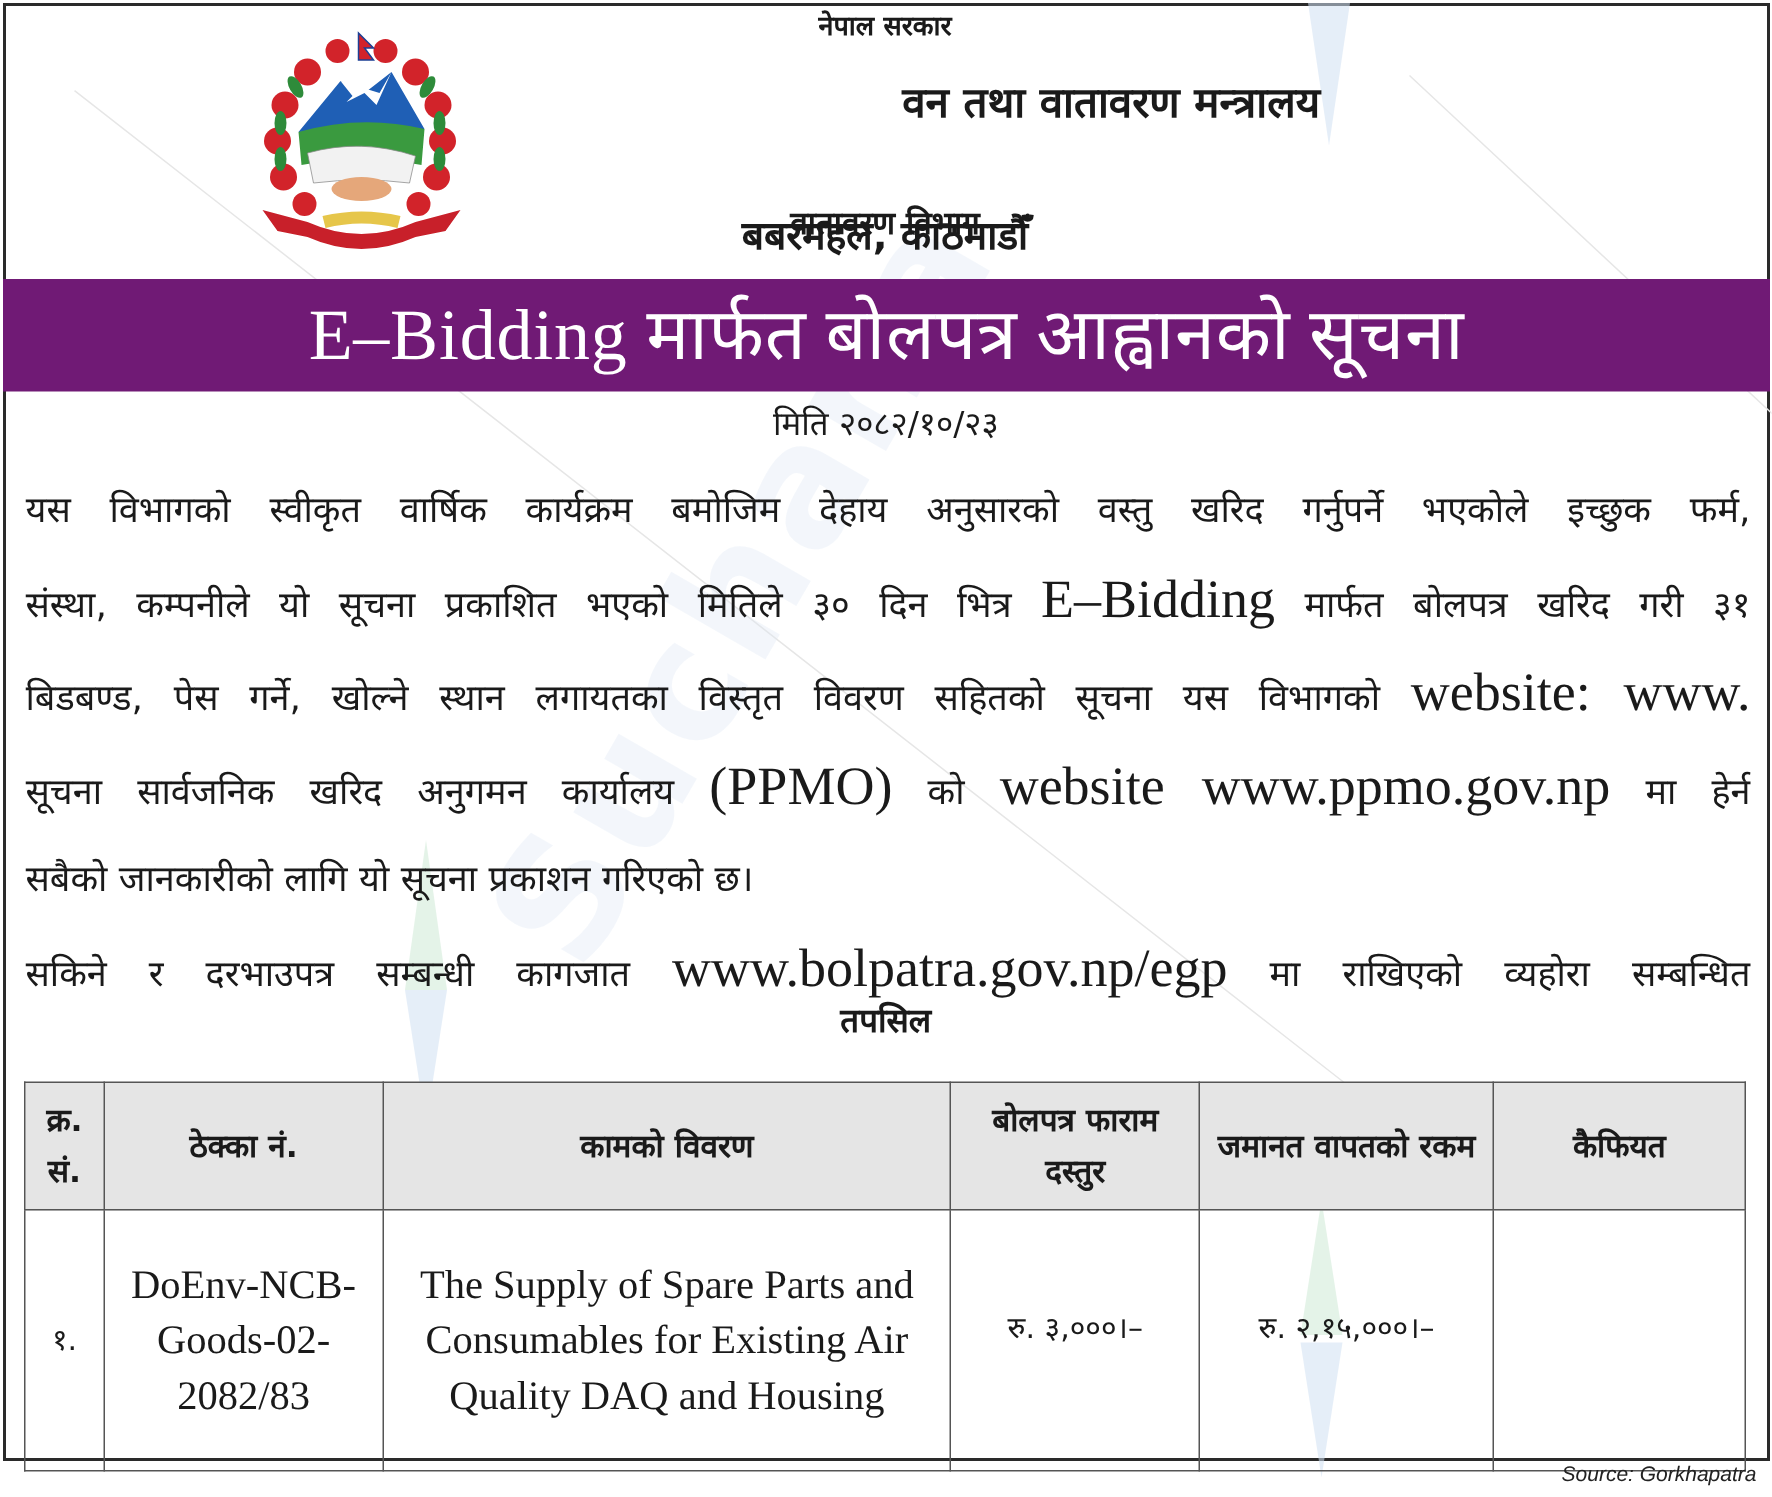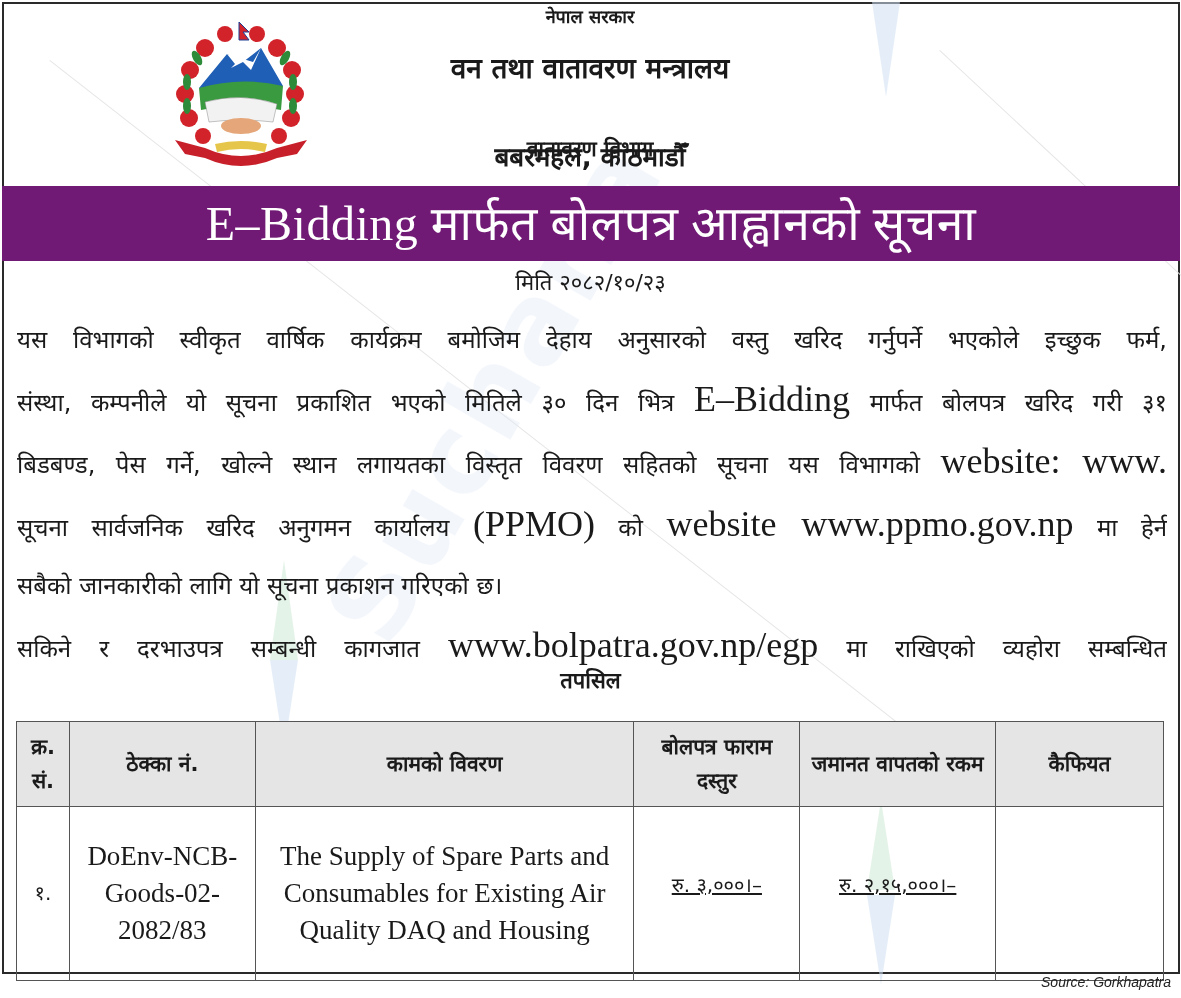--- a/index.html
+++ b/index.html
@@ -12,21 +12,21 @@
               border-right: 14px solid transparent; opacity: .55; }
   .wm-line { position: absolute; height: 1px; background: #e6e6e6; transform-origin: 0 0; }
   .wm-text { position: absolute; font-family: "DejaVu Sans", sans-serif; font-weight: bold;
              font-size: 110px; color: #dfe8f4; opacity: .35; transform: rotate(-60deg);
              transform-origin: 0 0; letter-spacing: 4px; }
 
   .emblem { position: absolute; left: 165px; top: 18px; width: 150px; height: 150px; }
   .header { position: absolute; left: 300px; width: 580px; top: 0; text-align: center; font-weight: bold; }
   .header div { position: absolute; left: 0; right: 0; }
   .h1 { top: 4px; font-size: 18px; }
-  .h2 { top: 48px; font-size: 28px; }
+  .h2 { top: 48px; font-size: 28px; text-align: right; }
   .h3 { top: 94px; font-size: 21px; margin-top: 40px; }
   .h4 { top: 138px; font-size: 26px; }
 
   .banner { position: absolute; left: 2px; top: 186px; width: 1178px; height: 75px;
             background: #701a75; color: #fff; text-align: center; }
   .banner span { display: block; line-height: 75px; font-size: 48px;
                  font-family: "Liberation Serif", serif; letter-spacing: .5px; }
 
   .date { position: absolute; left: 0; width: 1181px; top: 266px; text-align: center;
           font-size: 22px; }
@@ -38,21 +38,21 @@
   .latin { font-family: "Liberation Serif", serif; font-size: 36px; }
 
   .tapasil { position: absolute; left: 0; width: 1181px; top: 664px; text-align: center;
              font-size: 22px; font-weight: bold; }
 
   table.tender { position: absolute; left: 16px; top: 705px; width: 1148px; height: 260px;
                  border-collapse: collapse; margin-top: 16px; }
   table.tender th, table.tender td { border: 1.5px solid #555; text-align: center; vertical-align: middle; }
   table.tender th { background: #e5e5e5; font-size: 21px; font-weight: bold; height: 84px; line-height: 34px; padding: 0 4px; }
   table.tender td { font-size: 27px; font-family: "Liberation Serif", serif; line-height: 37px; padding: 0 6px; }
-  table.tender td.dev { font-family: "DejaVu Sans", sans-serif; font-size: 20px; vertical-align: top; padding-top: 60px; text-decoration: underline; }
+  table.tender td.dev { font-family: "DejaVu Sans", sans-serif; font-size: 20px; vertical-align: top; padding-top: 60px; }
   table.tender td.sn { font-family: "DejaVu Sans", sans-serif; font-size: 20px; }
 
   .source { position: absolute; right: 10px; top: 974px; font-family: "Liberation Sans", sans-serif;
             font-style: italic; font-size: 14px; color: #222; }
 </style>
 </head>
 <body>
 
 <div class="frame"></div>
 

